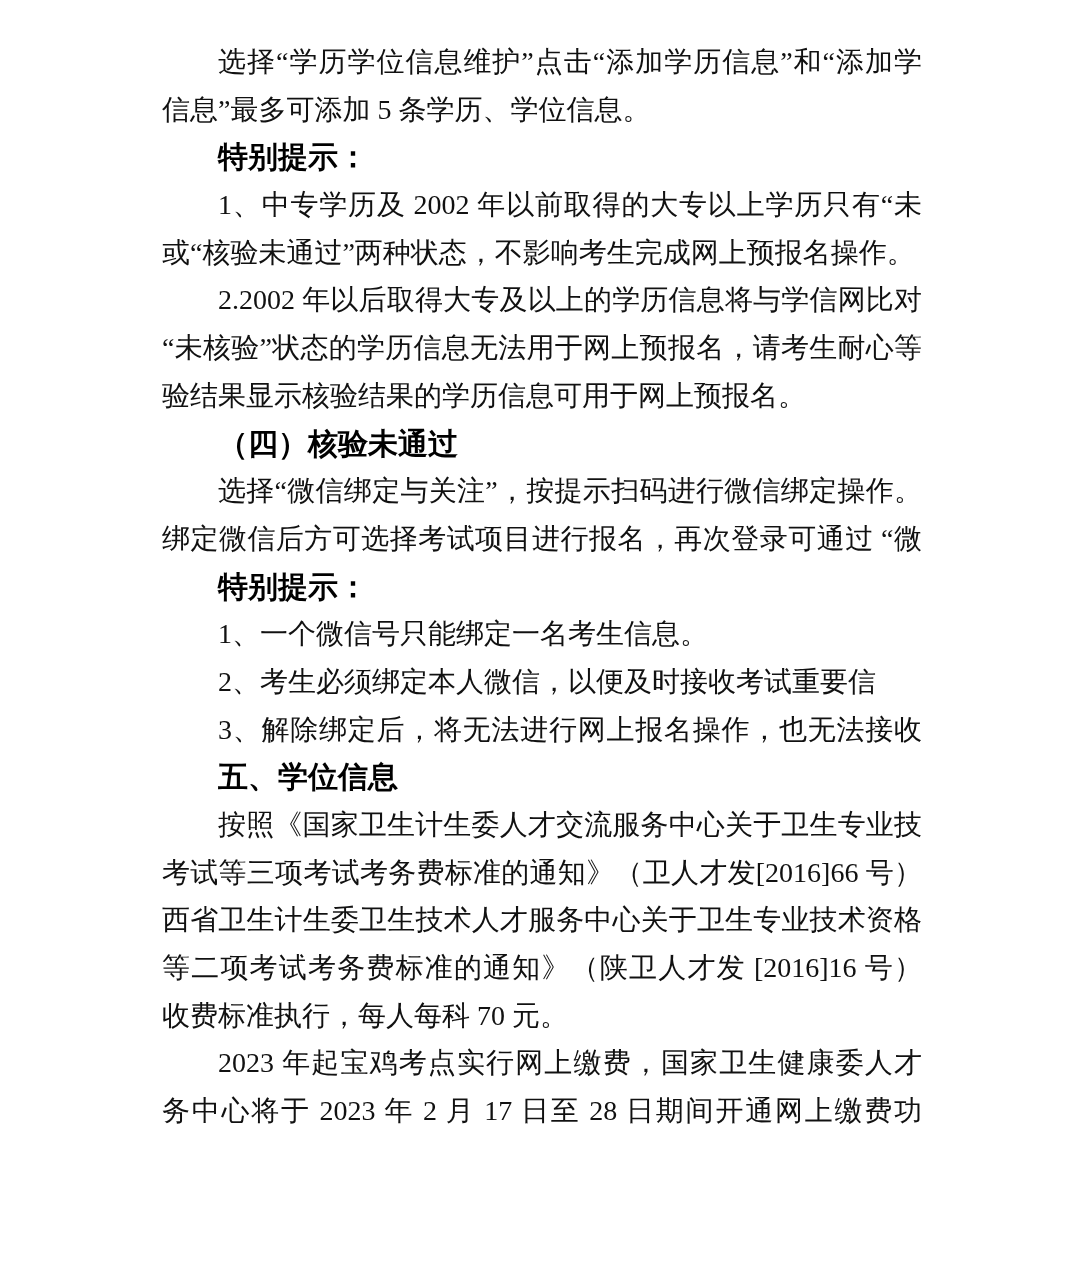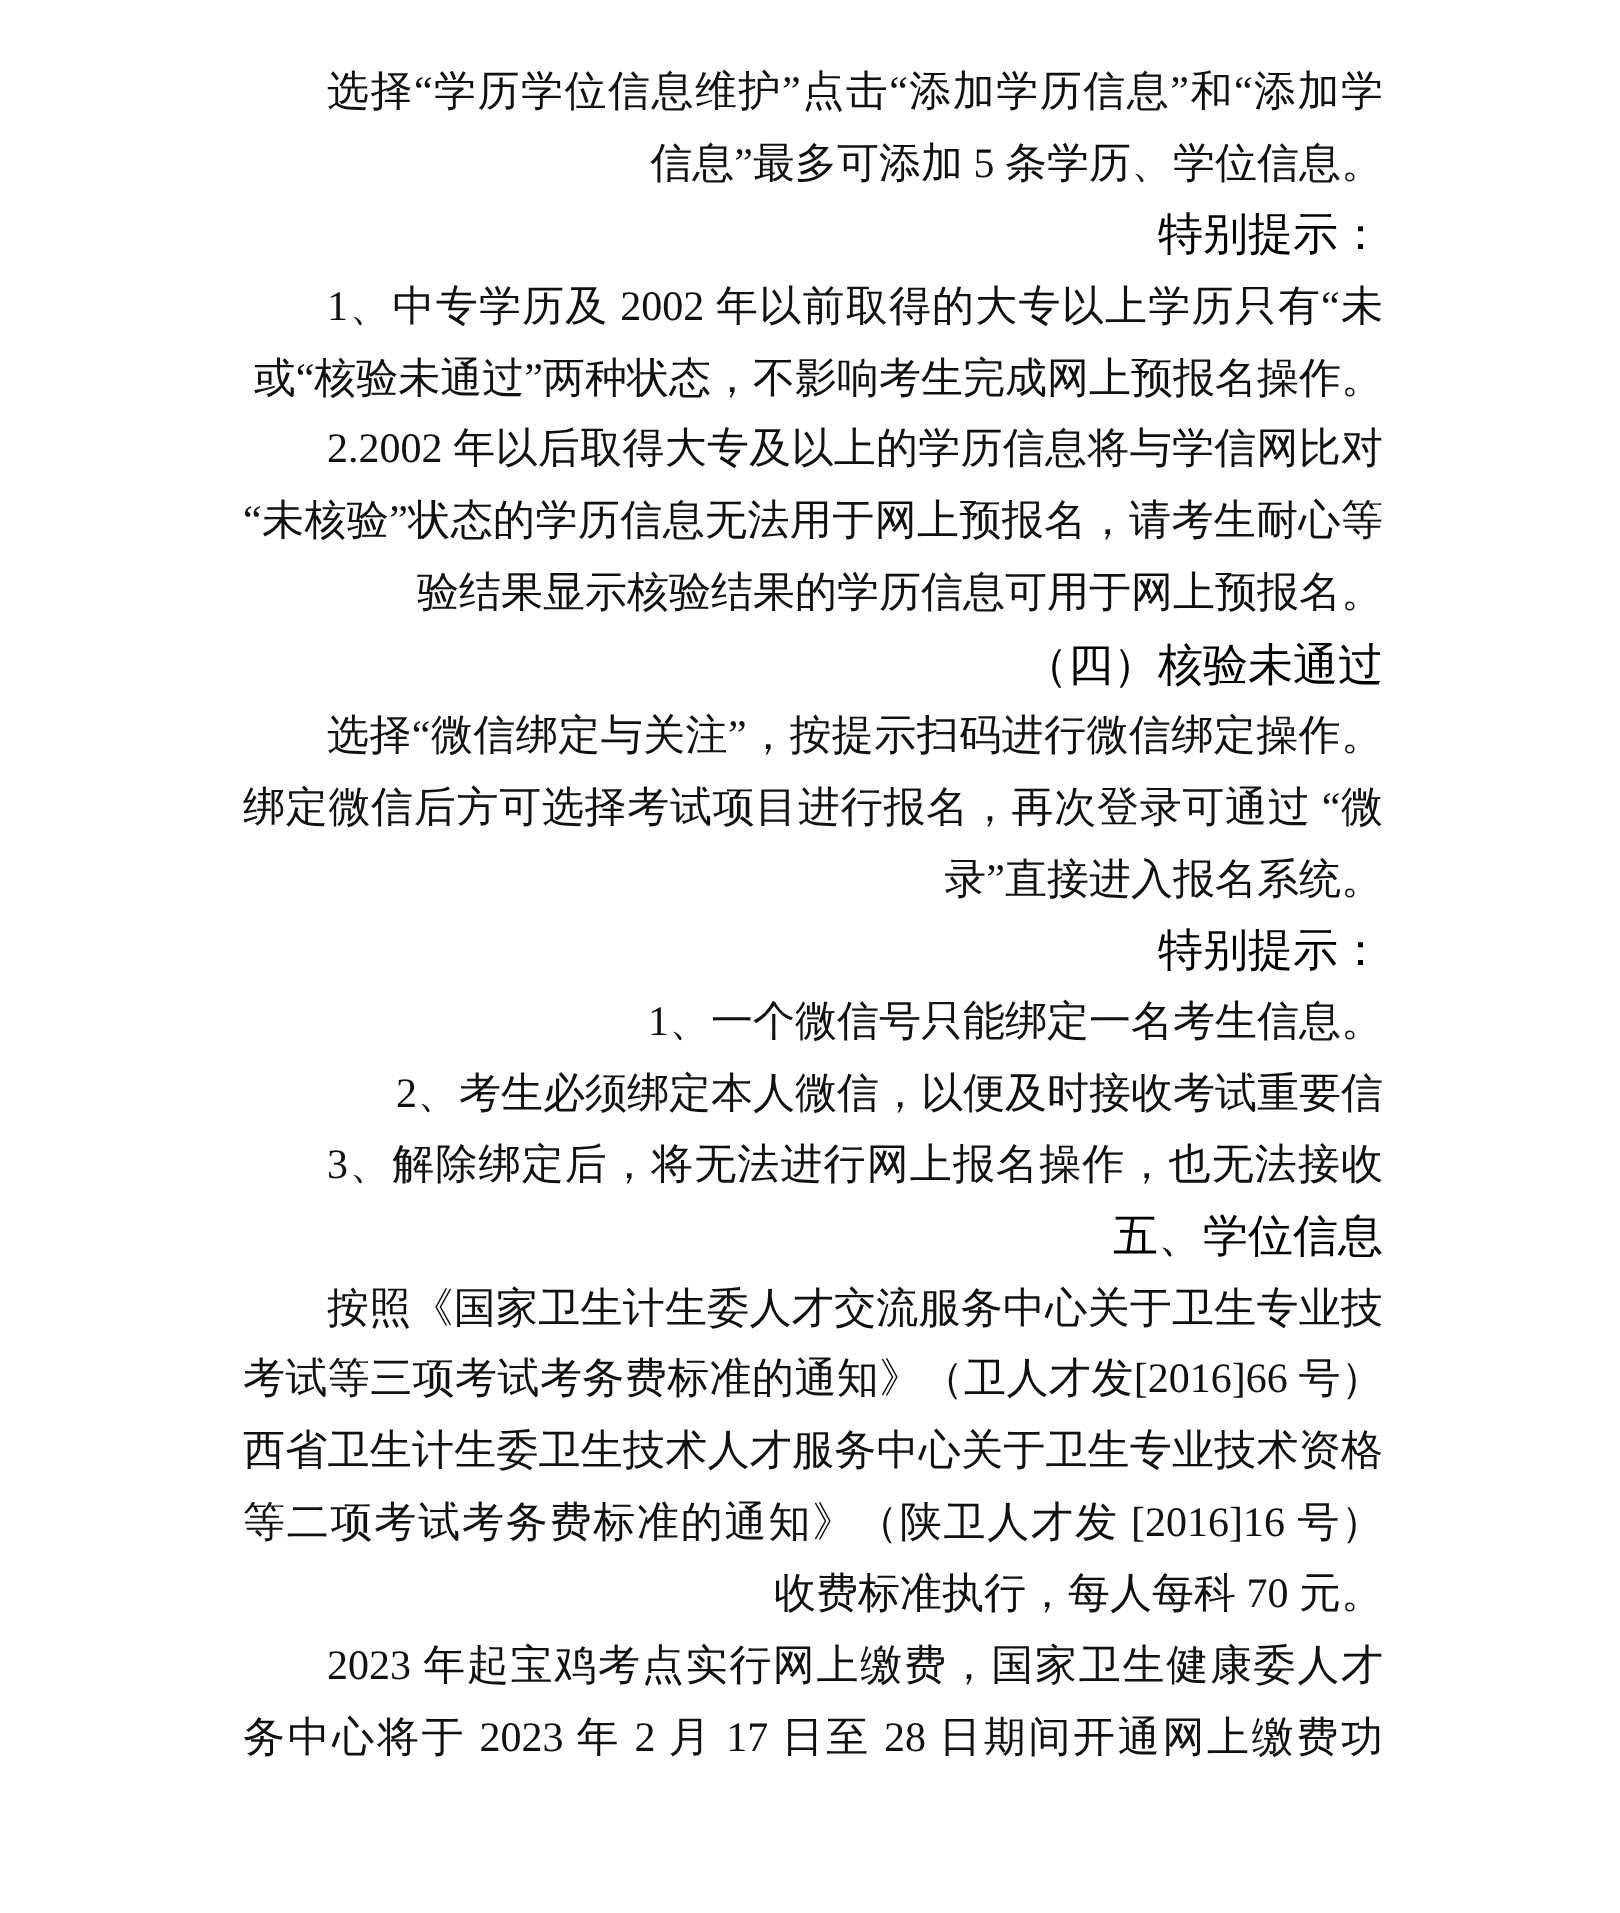--- a/index.html
+++ b/index.html
@@ -20,53 +20,52 @@
     top: 38px;
     width: 760px;
   }
   .line {
     font-family: "Liberation Serif", "DejaVu Serif", serif;
     font-size: 28px;
     color: #111111;
     height: 47.7px;
     line-height: 47.7px;
     overflow: hidden;
-    text-align: right;
+    text-align: left;
   }
   .line.indent {
     padding-left: 56px;
   }
   .line.justify {
     text-align: justify;
     text-align-last: justify;
   }
   .line.heading {
     font-family: "Liberation Sans", "DejaVu Sans", sans-serif;
-    font-weight: normal;
+    font-weight: bold;
     font-size: 30px;
     color: #000000;
   }
 </style>
 </head>
 <body>
 
 <div class="page">
   <div class="doc-body">
       <div class="line indent justify">选择“学历学位信息维护”点击“添加学历信息”和“添加学位</div>
       <div class="line">信息”最多可添加 5 条学历、学位信息。</div>
       <div class="line heading indent">特别提示：</div>
       <div class="line indent justify">1、中专学历及 2002 年以前取得的大专以上学历只有“未核验”</div>
       <div class="line">或“核验未通过”两种状态，不影响考生完成网上预报名操作。</div>
       <div class="line indent justify">2.2002 年以后取得大专及以上的学历信息将与学信网比对核验，</div>
       <div class="line justify">“未核验”状态的学历信息无法用于网上预报名，请考生耐心等待核</div>
       <div class="line">验结果显示核验结果的学历信息可用于网上预报名。</div>
       <div class="line heading indent">（四）核验未通过</div>
       <div class="line indent justify">选择“微信绑定与关注”，按提示扫码进行微信绑定操作。考生</div>
       <div class="line justify">绑定微信后方可选择考试项目进行报名，再次登录可通过 “微信登</div>
-      <div class="line">录”直接进入报名系统。</div>
       <div class="line heading indent">特别提示：</div>
       <div class="line indent">1、一个微信号只能绑定一名考生信息。</div>
       <div class="line indent">2、考生必须绑定本人微信，以便及时接收考试重要信息。</div>
       <div class="line indent justify">3、解除绑定后，将无法进行网上报名操作，也无法接收系统推</div>
       <div class="line heading indent">五、学位信息</div>
       <div class="line indent justify">按照《国家卫生计生委人才交流服务中心关于卫生专业技术资格</div>
       <div class="line justify">考试等三项考试考务费标准的通知》（卫人才发[2016]66 号）和《陕</div>
       <div class="line justify">西省卫生计生委卫生技术人才服务中心关于卫生专业技术资格考试</div>
       <div class="line justify">等二项考试考务费标准的通知》（陕卫人才发 [2016]16 号）规定的</div>
       <div class="line">收费标准执行，每人每科 70 元。</div>

